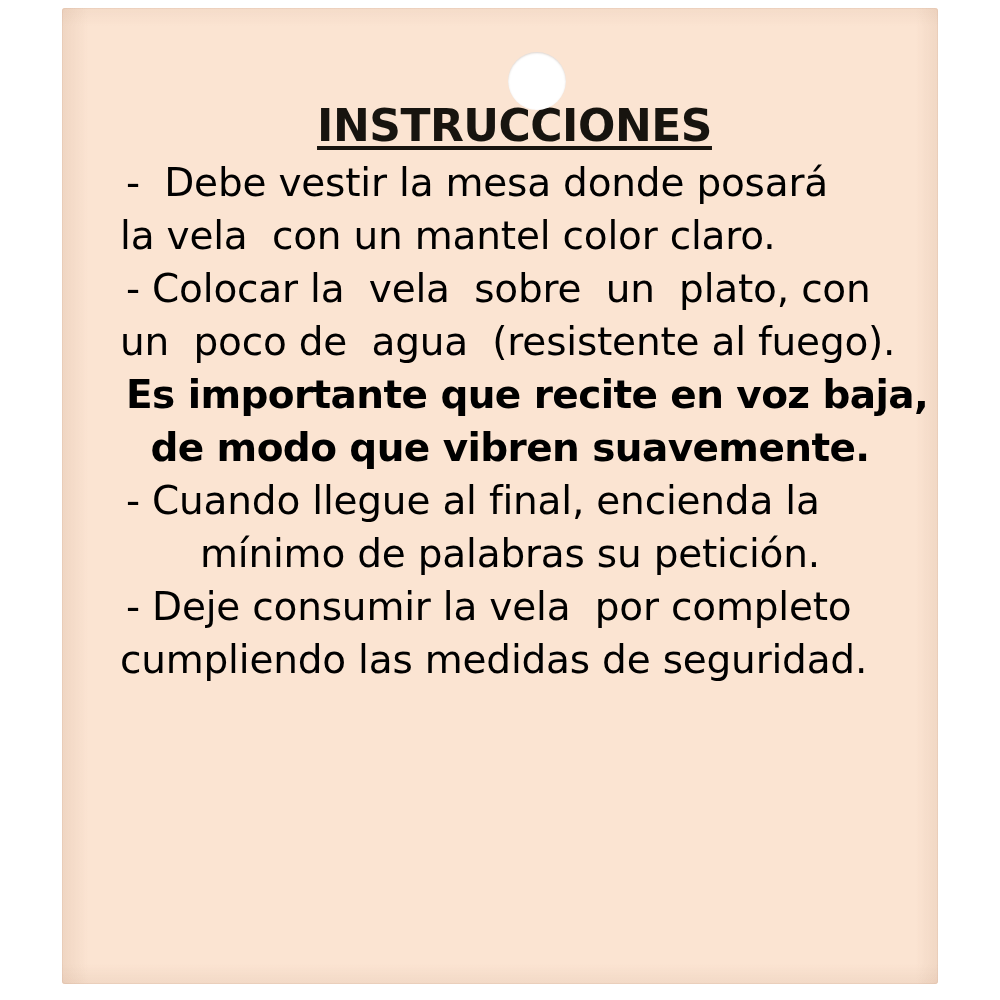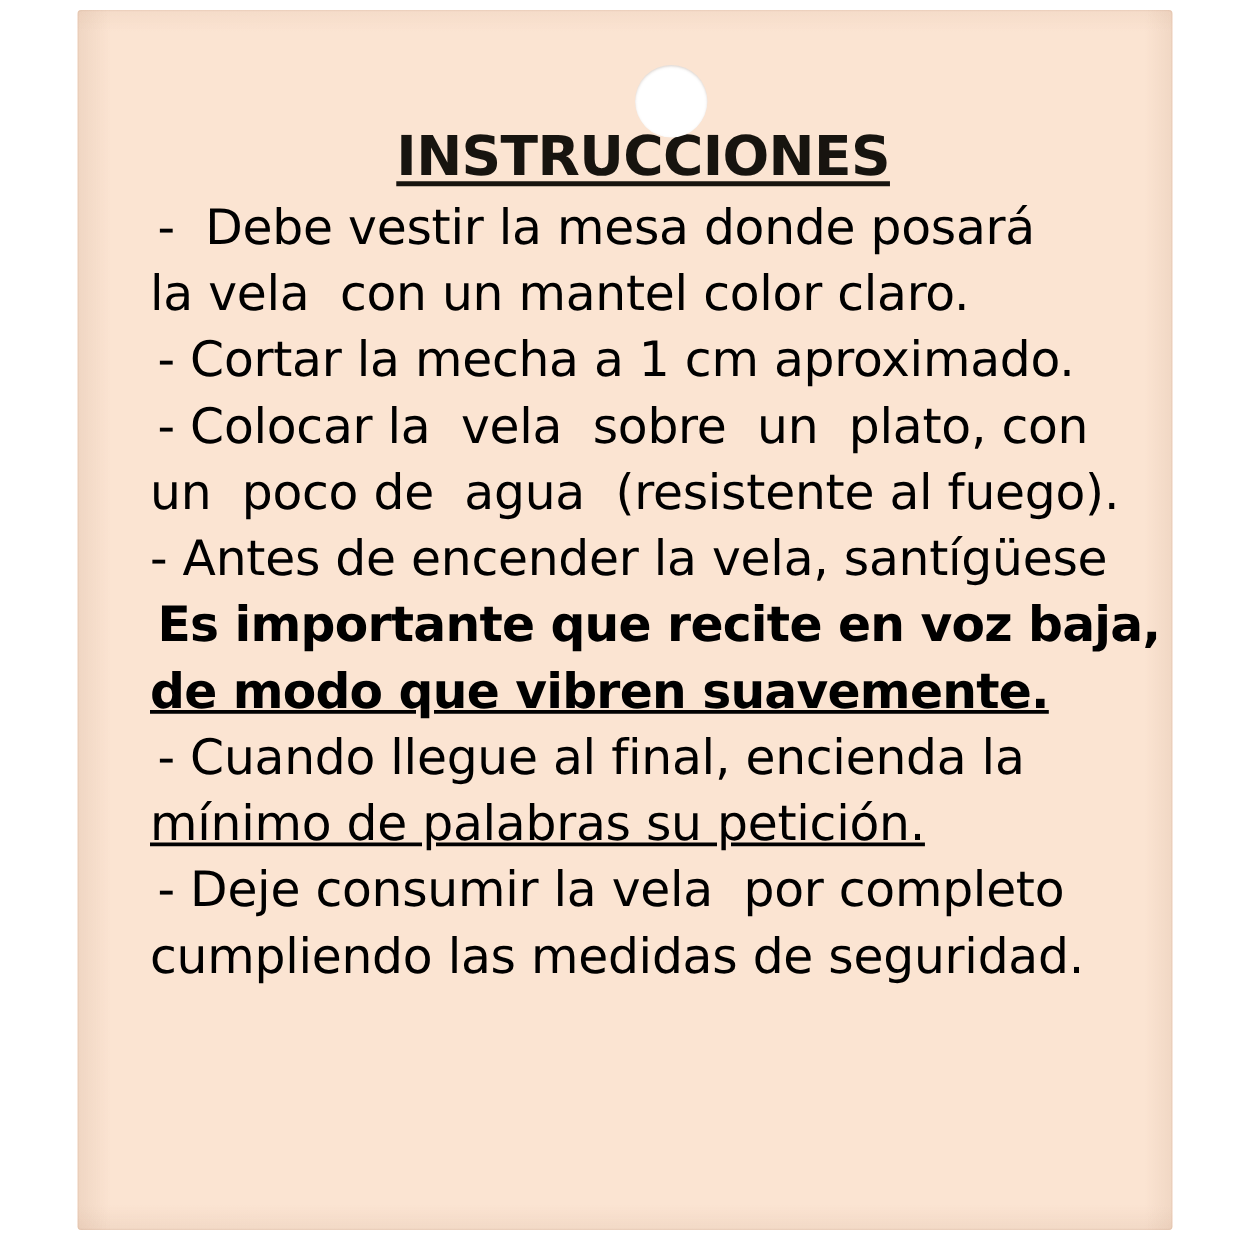--- a/index.html
+++ b/index.html
@@ -101,22 +101,21 @@
     white-space: pre;
     letter-spacing: -0.2px;
   }
 
   .line.bold {
     font-weight: bold;
     letter-spacing: -0.6px;
   }
 
   .line.center {
-    text-align: left;
-    text-decoration: underline;
+    text-align: center;
   }
 
   .line.indent {
     padding-left: 6px;
   }
 </style>
 </head>
 <body>
 
 <div id="stage">
@@ -125,24 +124,22 @@
 
     <div id="punch-hole"></div>
 
     <div id="content">
 
       <div id="doc-title">INSTRUCCIONES</div>
 
       <div id="lines">
         <div class="line indent">-  Debe vestir la mesa donde posará</div>
         <div class="line">la vela  con un mantel color claro.</div>
-        <div class="line indent">- Cortar la mecha a 1 cm aproximado.</div>
         <div class="line indent">- Colocar la  vela  sobre  un  plato, con</div>
         <div class="line">un  poco de  agua  (resistente al fuego).</div>
-        <div class="line">- Antes de encender la vela, santígüese</div>
         <div class="line bold indent">Es importante que recite en voz baja,</div>
         <div class="line bold center">de modo que vibren suavemente.</div>
         <div class="line indent">- Cuando llegue al final, encienda la</div>
         <div class="line center">mínimo de palabras su petición.</div>
         <div class="line indent">- Deje consumir la vela  por completo</div>
         <div class="line">cumpliendo las medidas de seguridad.</div>
       </div>
 
     </div>
   </div>

